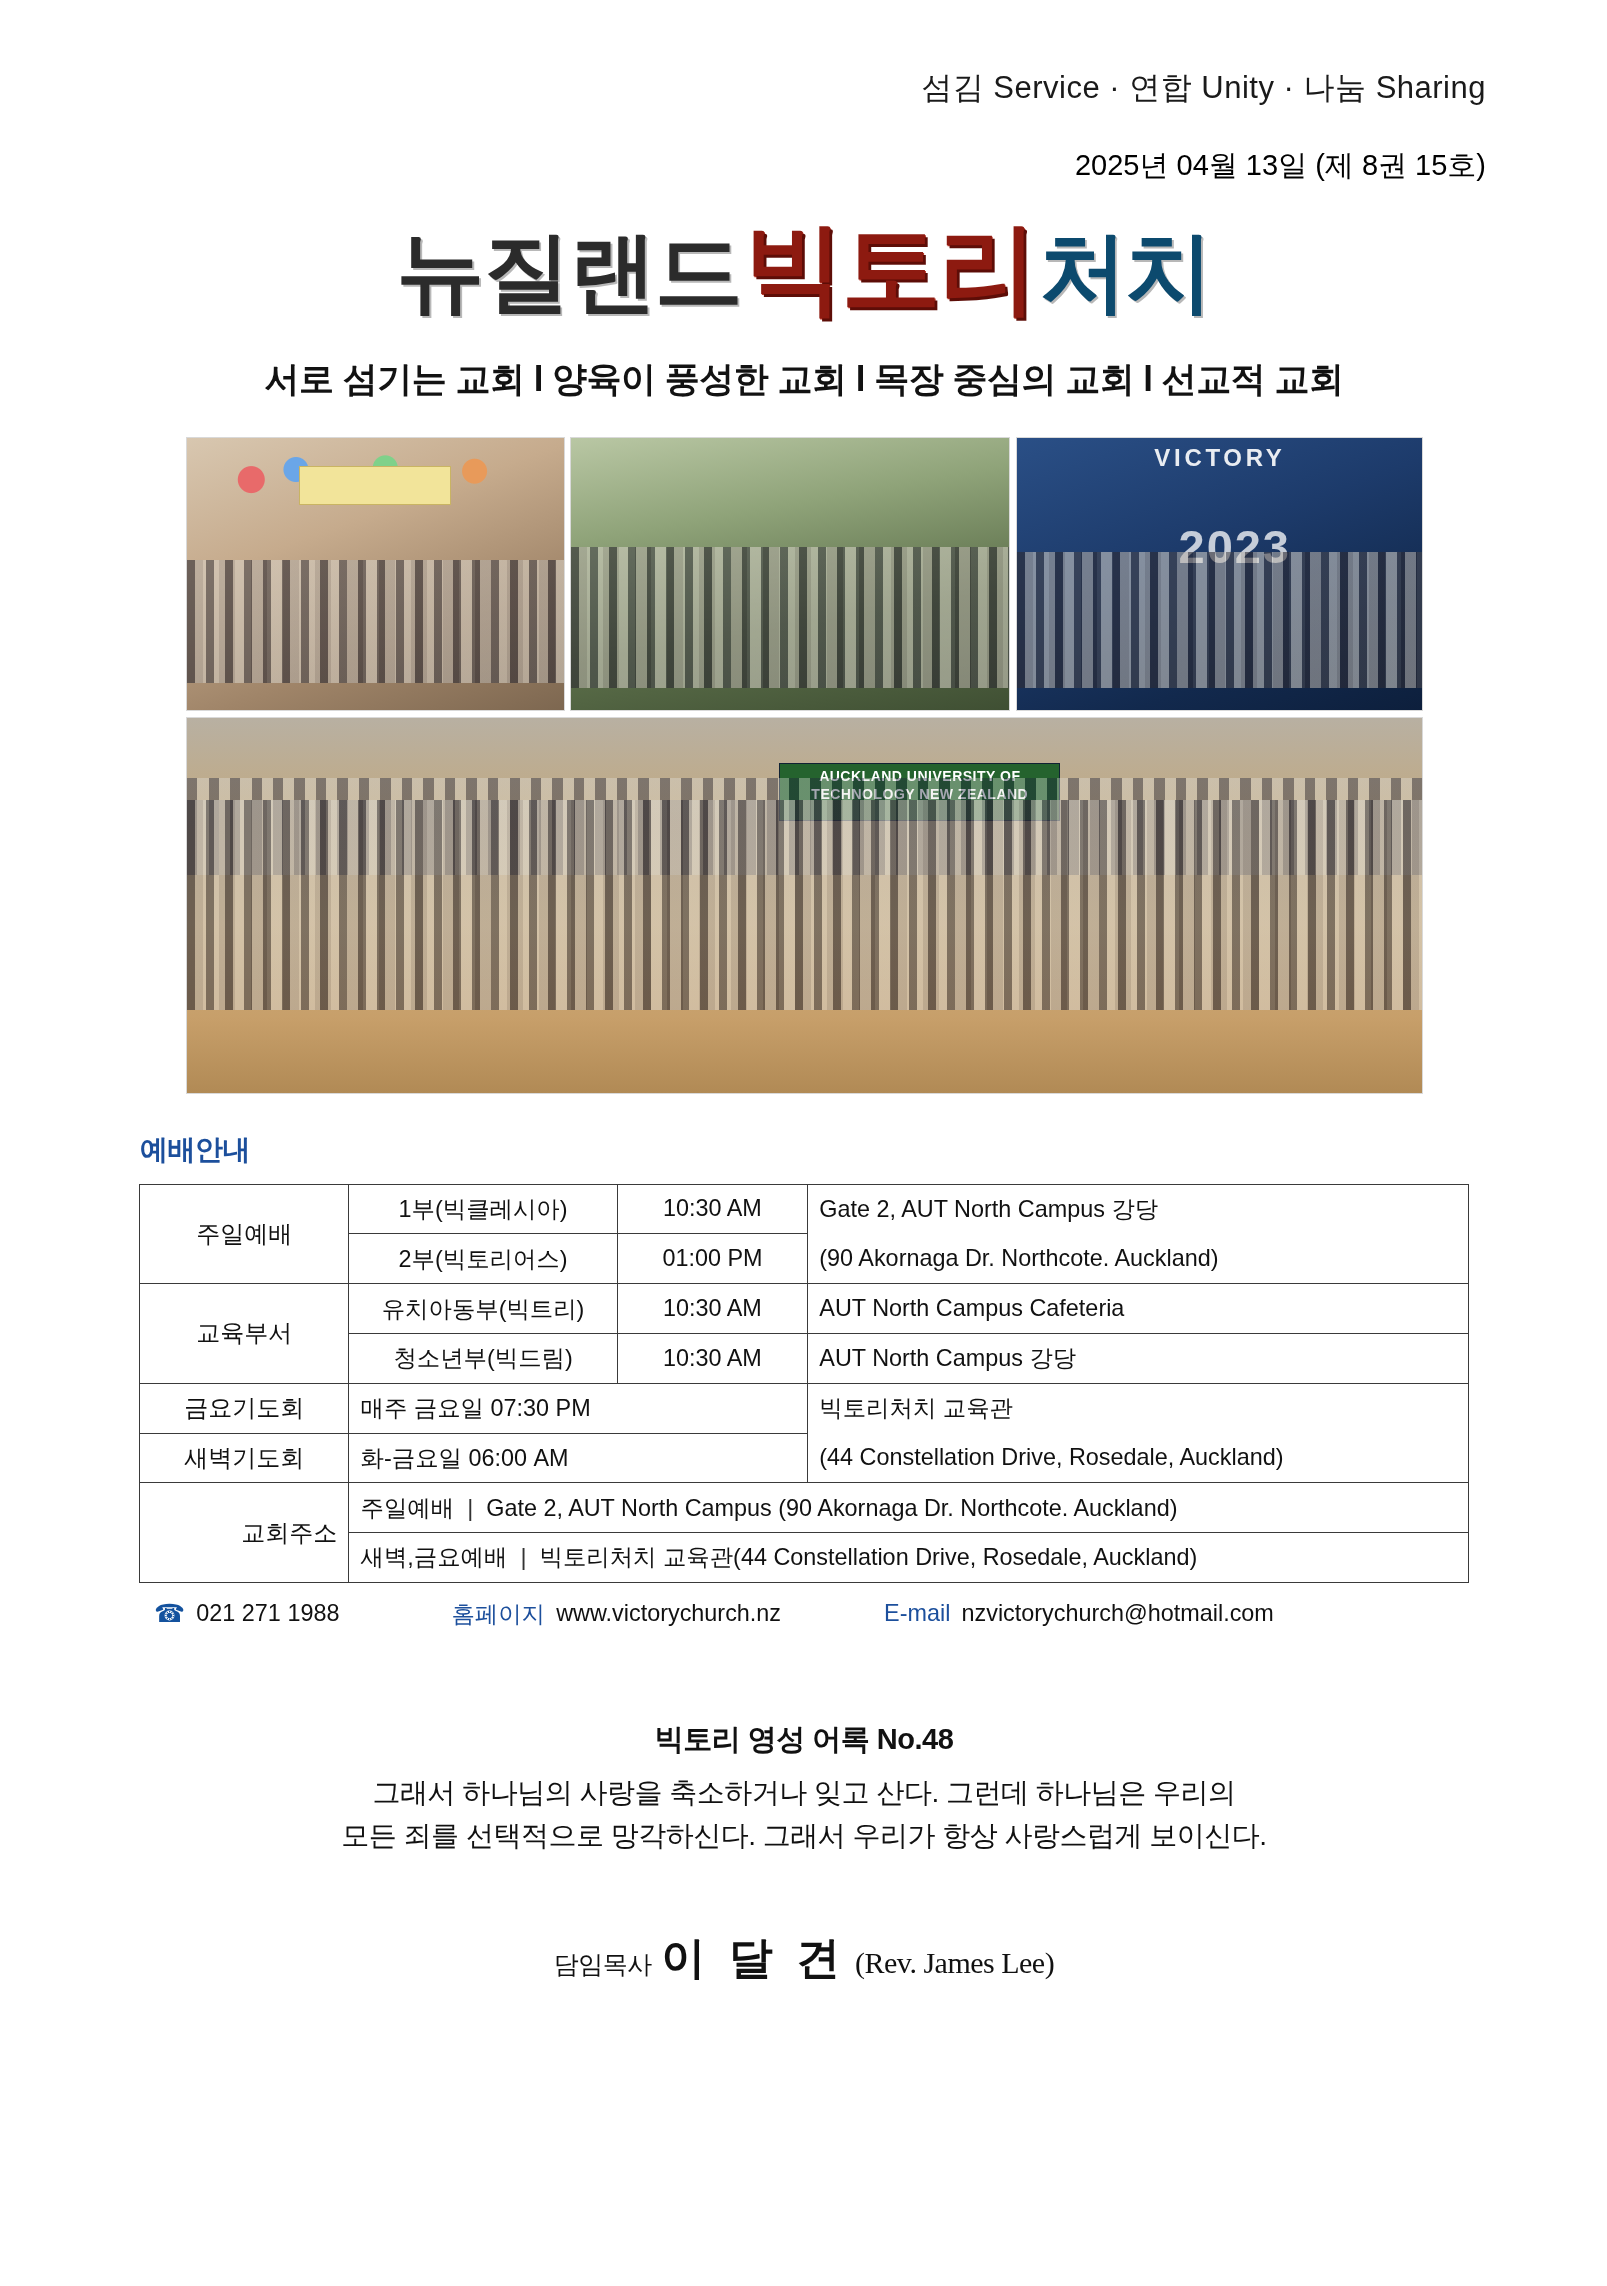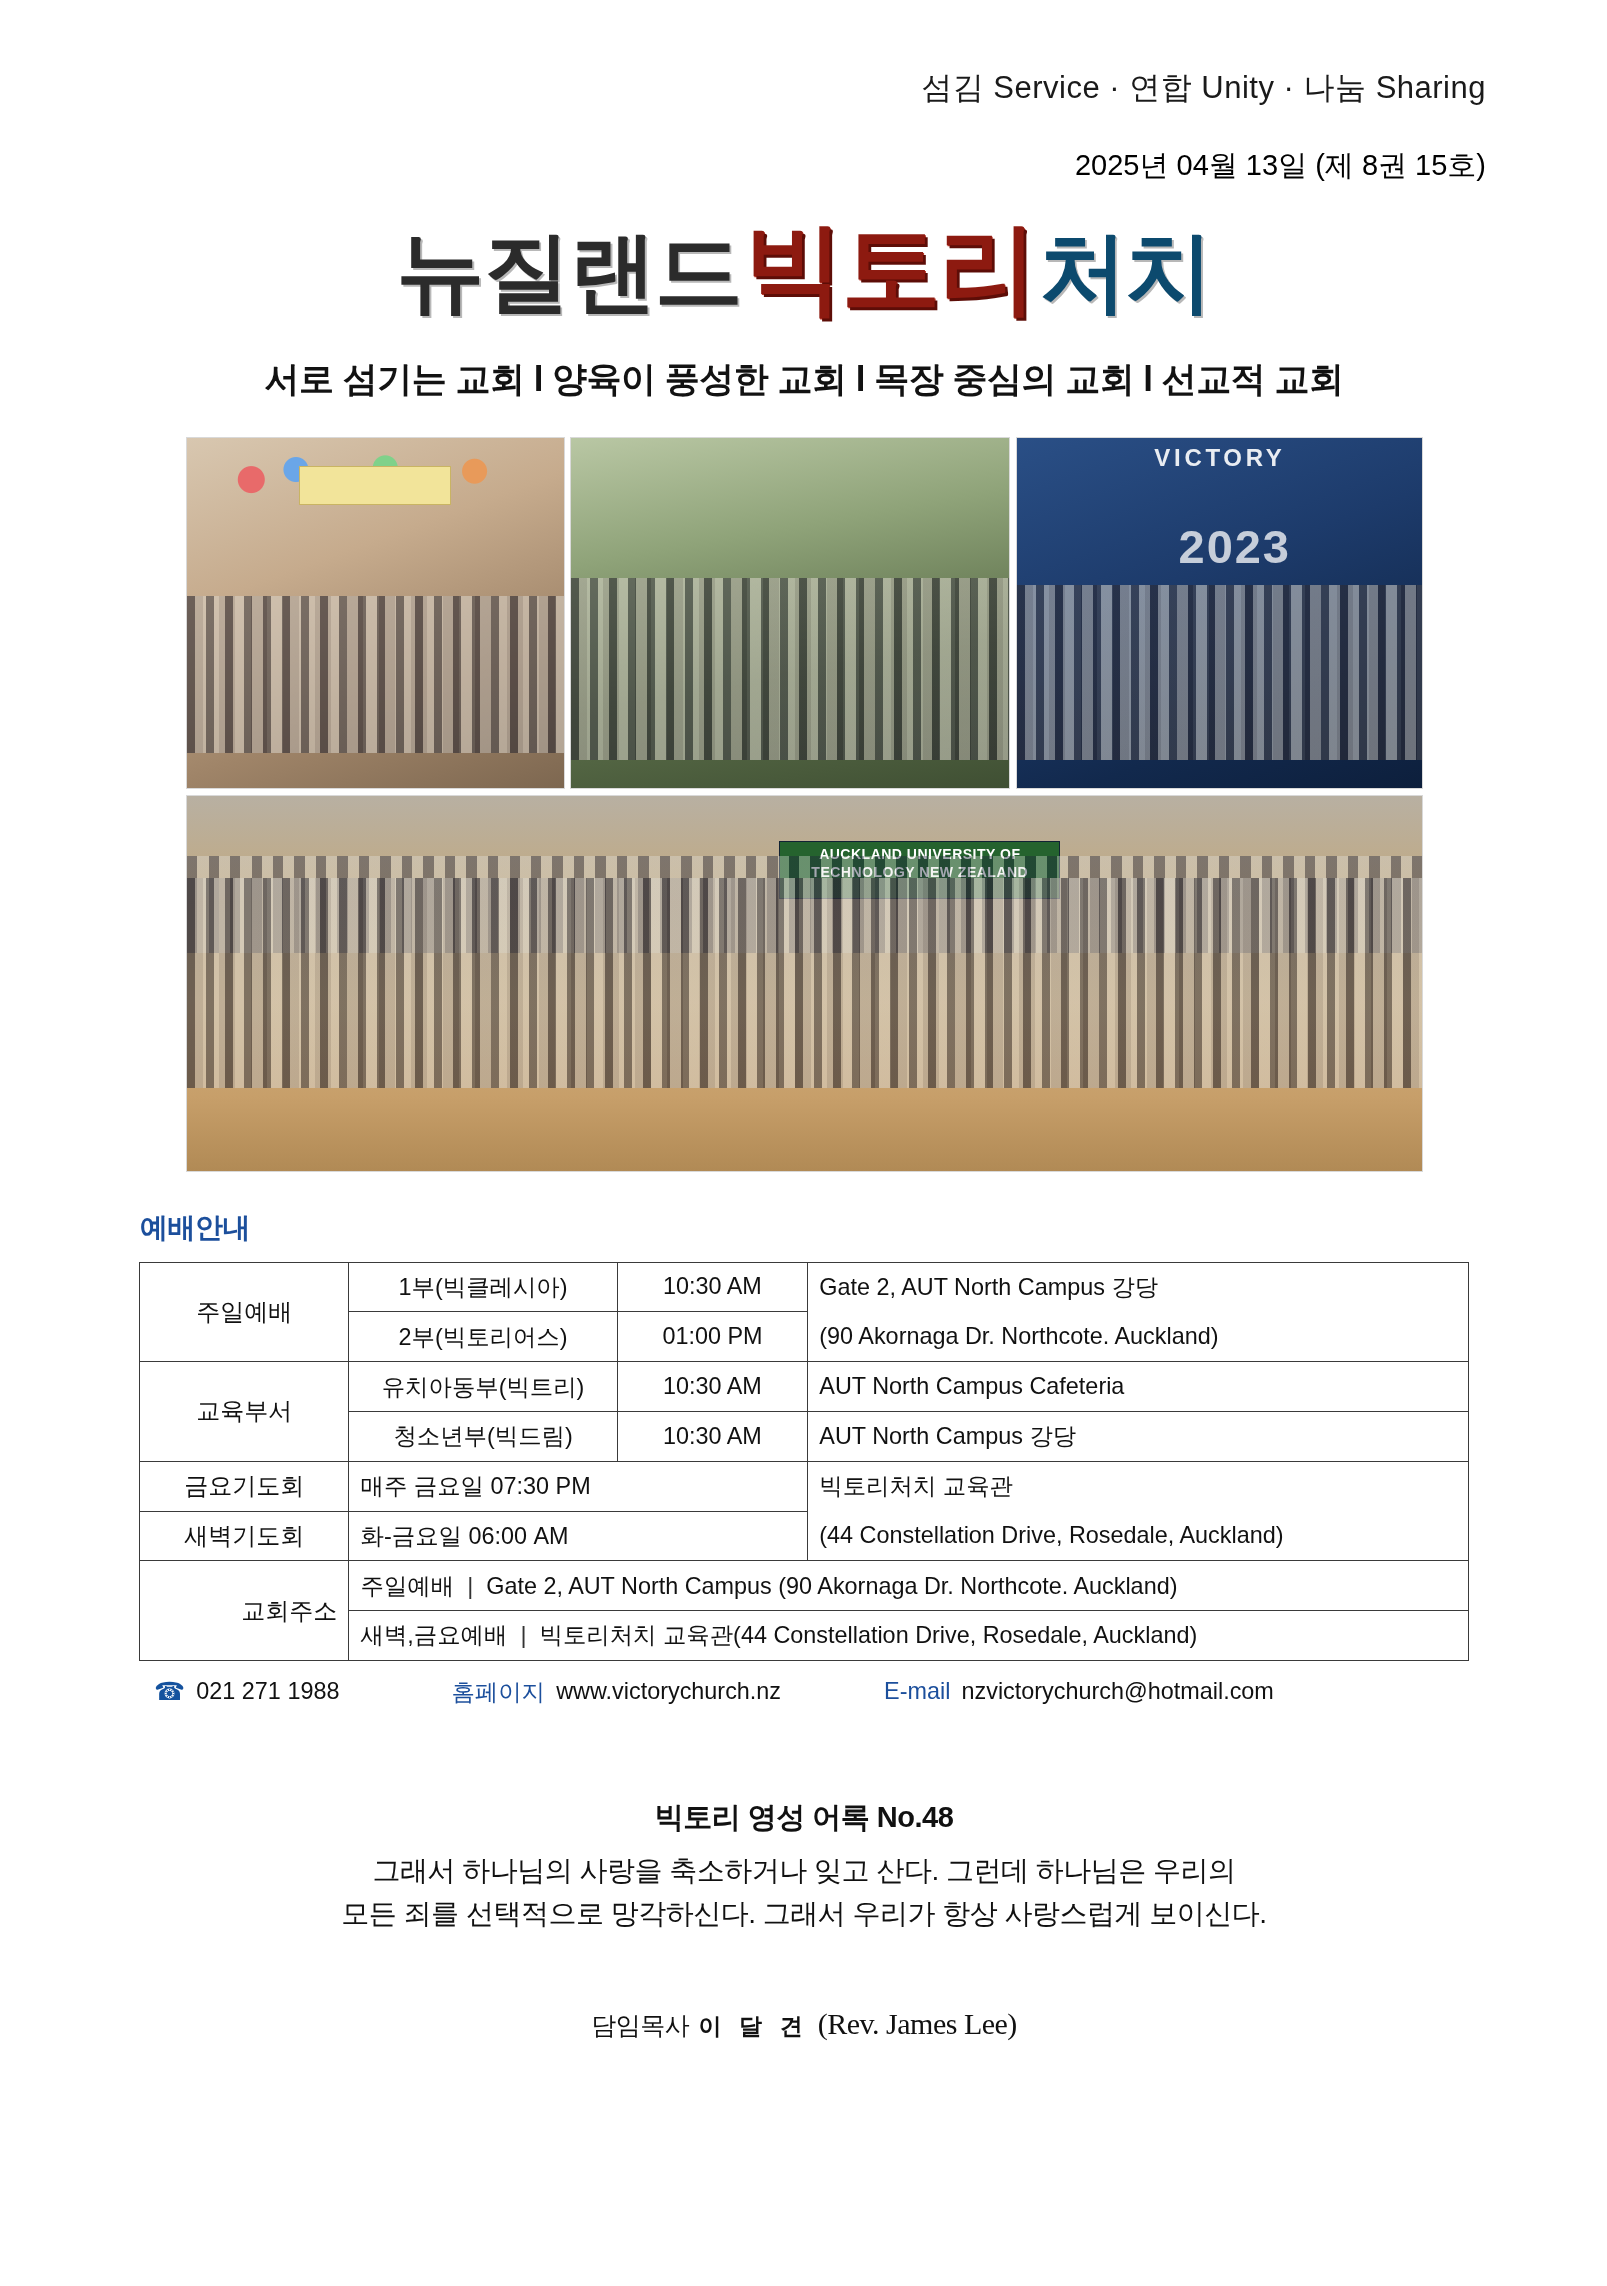--- a/index.html
+++ b/index.html
@@ -82,21 +82,21 @@
   }
 
   
   .collage {
     margin: 34px auto 0 auto;
     width: 1237px;
   }
   .collage-top {
     display: flex;
     gap: 5.6px;
-    height: 352px;
+    height: 274px;
     margin-top: 6px;
   }
   .ph {
     position: relative;
     overflow: hidden;
     border: 0.9px solid #d9d9d9;
     box-sizing: border-box;
   }
   .ph-1 { width: 379px; background: linear-gradient(160deg,#d8c7b0 0%, #c6ab8d 35%, #9f8468 70%, #7d6750 100%); }
   .ph-2 { width: 440px; background: linear-gradient(170deg,#b9c7a4 0%, #8fa379 30%, #5c6f4a 65%, #3f4f33 100%); }
@@ -259,21 +259,21 @@
   }
   .pastor {
     text-align: center;
     margin-top: 71px;
     font-size: 28px;
     letter-spacing: -0.5px;
   }
   .pastor .role { font-size: 25px; }
   .pastor .name {
     font-weight: 700;
-    font-size: 23px;
+    font-size: 44px;
     letter-spacing: 5.6px;
     margin: 0 9.4px;
   }
   .pastor .en { font-family: "Liberation Serif", serif; font-size: 30px; margin-top: 44px; }
 </style>
 </head>
 <body>
 
 <div class="page">
 

